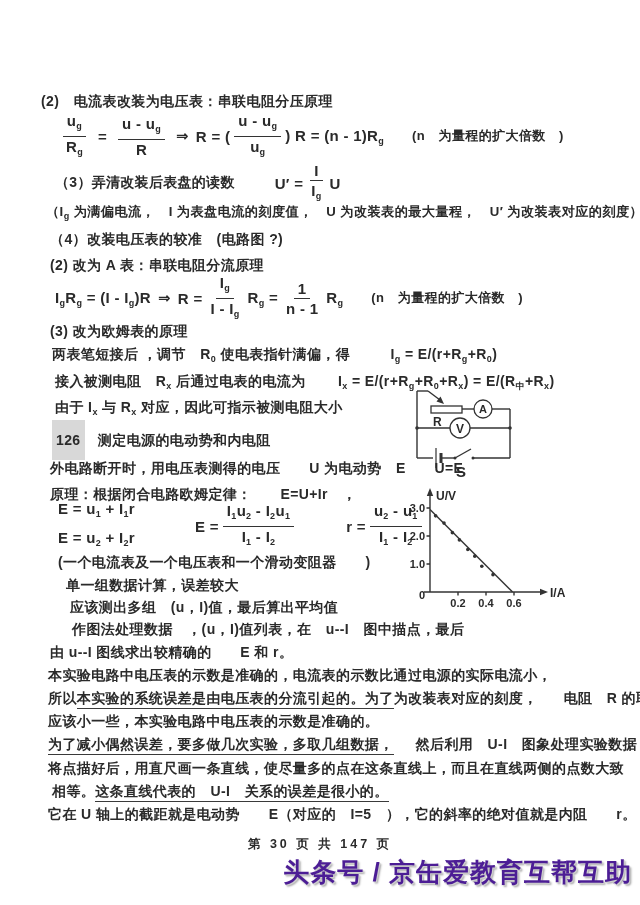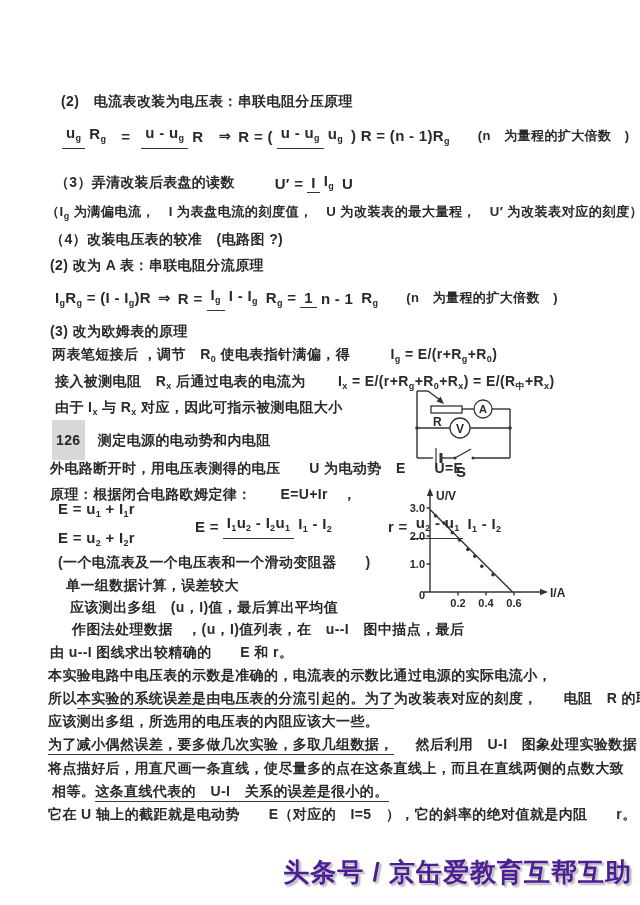--- a/index.html
+++ b/index.html
@@ -8,41 +8,41 @@
     font-family:"Liberation Sans","DejaVu Sans",sans-serif;
     color:#2a2a2a;font-weight:600;overflow:hidden;
   }
   .line{position:absolute;font-size:14px;white-space:nowrap;letter-spacing:.4px;line-height:18px;}
   .small{font-size:13.2px;}
   sub{font-size:9px;vertical-align:-3px;}
   .u{border-bottom:1.1px solid #3a3a3a;padding-bottom:1.5px;}
   .formula{position:absolute;display:flex;align-items:center;white-space:nowrap;font-size:15px;letter-spacing:.3px;}
   .formula .cn{font-size:14px;}
   .op{margin:0 7px;}
-  .frac{display:inline-flex;flex-direction:row;align-items:center;text-align:center;vertical-align:middle;margin:0 4px;font-size:15px;}
+  .frac{display:inline-flex;flex-direction:column;align-items:center;text-align:center;vertical-align:middle;margin:0 4px;font-size:15px;}
   .frac .fn{padding:0 4px 1px;border-bottom:1.4px solid #333;line-height:17px;}
   .frac .fd{padding:1px 4px 0;line-height:17px;}
   .note{font-size:13px;margin-left:28px;letter-spacing:.4px;}
   .hl{background:#d8d8d8;padding:12px 4px;}
   .eqstack div{line-height:23px;}
   .footer{position:absolute;top:836px;left:0;width:100%;text-align:center;font-size:12.5px;letter-spacing:3px;}
   .wm{
     position:absolute;top:855px;right:8px;font-size:26px;font-weight:bold;letter-spacing:1px;
     color:#4c1d95;text-shadow:1px 1px 0 #cfcfcf,2px 2px 2px #a8a8a8;
   }
   svg{position:absolute;overflow:visible;}
   svg text{font-family:"Liberation Sans","DejaVu Sans",sans-serif;fill:#2a2a2a;font-weight:600;}
   svg .wire{stroke:#333;stroke-width:1.4;fill:none;}
 </style>
 </head>
 <body>
 
 <div class="page">
 
-  <div class="line" style="top:92px;left:61px">(2)　电流表改装为电压表：串联电阻分压原理</div>
+  <div class="line" style="top:92px;left:41px">(2)　电流表改装为电压表：串联电阻分压原理</div>
 
   <div class="formula" style="left:58px;top:108px;height:56px">
     <span class="frac">
       <span class="fn">u<sub>g</sub></span>
       <span class="fd">R<sub>g</sub></span>
     </span>
     <span class="op">=</span>
     <span class="frac">
       <span class="fn">u - u<sub>g</sub></span>
       <span class="fd">R</span>
@@ -198,30 +198,31 @@
   <div class="line" style="top:576px;left:66px">单一组数据计算，误差较大</div>
   <div class="line" style="top:620px;left:72px">作图法处理数据　，(u，I)值列表，在　u--I　图中描点，最后</div>
   <div class="line" style="top:598px;left:70px">应该测出多组　(u，I)值，最后算出平均值</div>
   <div class="line" style="top:643px;left:50px">由 u--I 图线求出较精确的　　E 和 r。</div>
   <div class="line" style="top:666px;left:48px">本实验电路中电压表的示数是准确的，电流表的示数比通过电源的实际电流小，</div>
 
   <div class="line" style="top:689px;left:48px">
     <span>所以</span><span class="u">本实验的系统误差是由电压表的分流引起的。为了</span><span>为改装表对应的刻度，</span><span style="margin-left:26px">电阻　R 的取值</span>
   </div>
 
-  <div class="line" style="top:712px;left:48px">应该测出多组，所选用的电压表的内阻应该大一些。</div>
+  <div class="line" style="top:712px;left:48px">应该小一些，本实验电路中电压表的示数是准确的。</div>
 
   <div class="line" style="top:735px;left:48px">
     <span class="u">为了减小偶然误差，要多做几次实验，多取几组数据，</span><span style="margin-left:22px">然后利用　U-I　图象处理实验数据　：</span>
   </div>
 
   <div class="line" style="top:759px;left:48px">将点描好后，用直尺画一条直线，使尽量多的点在这条直线上，而且在直线两侧的点数大致</div>
 
   <div class="line" style="top:782px;left:52px">
     <span>相等。</span><span class="u">这条直线代表的　U-I　关系的误差是很小的。</span>
   </div>
 
   <div class="line" style="top:805px;left:48px">它在 U 轴上的截距就是电动势　　E（对应的　I=5　），它的斜率的绝对值就是内阻　　r。</div>
 
+  <div class="footer">第 30 页 共 147 页</div>
 
   <div class="wm">头条号 / 京缶爱教育互帮互助</div>
 
 </div>
 
 </body></html>

